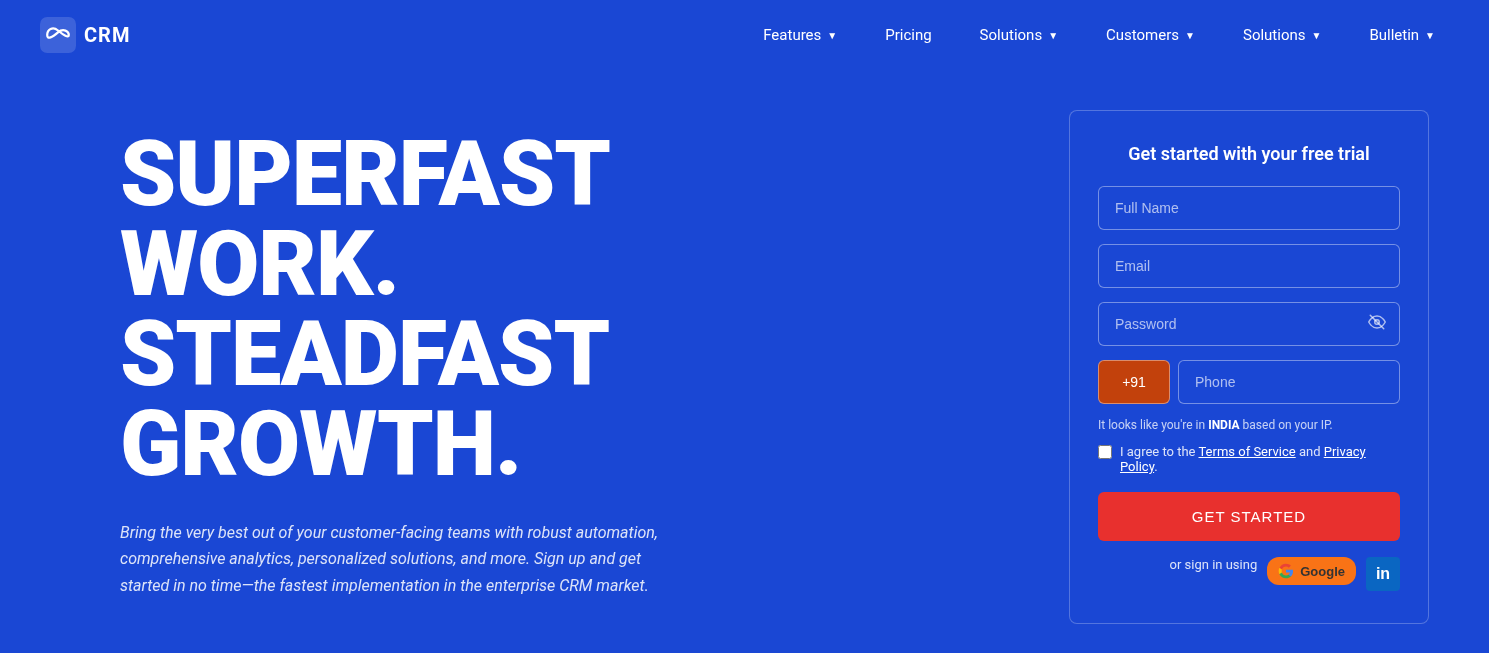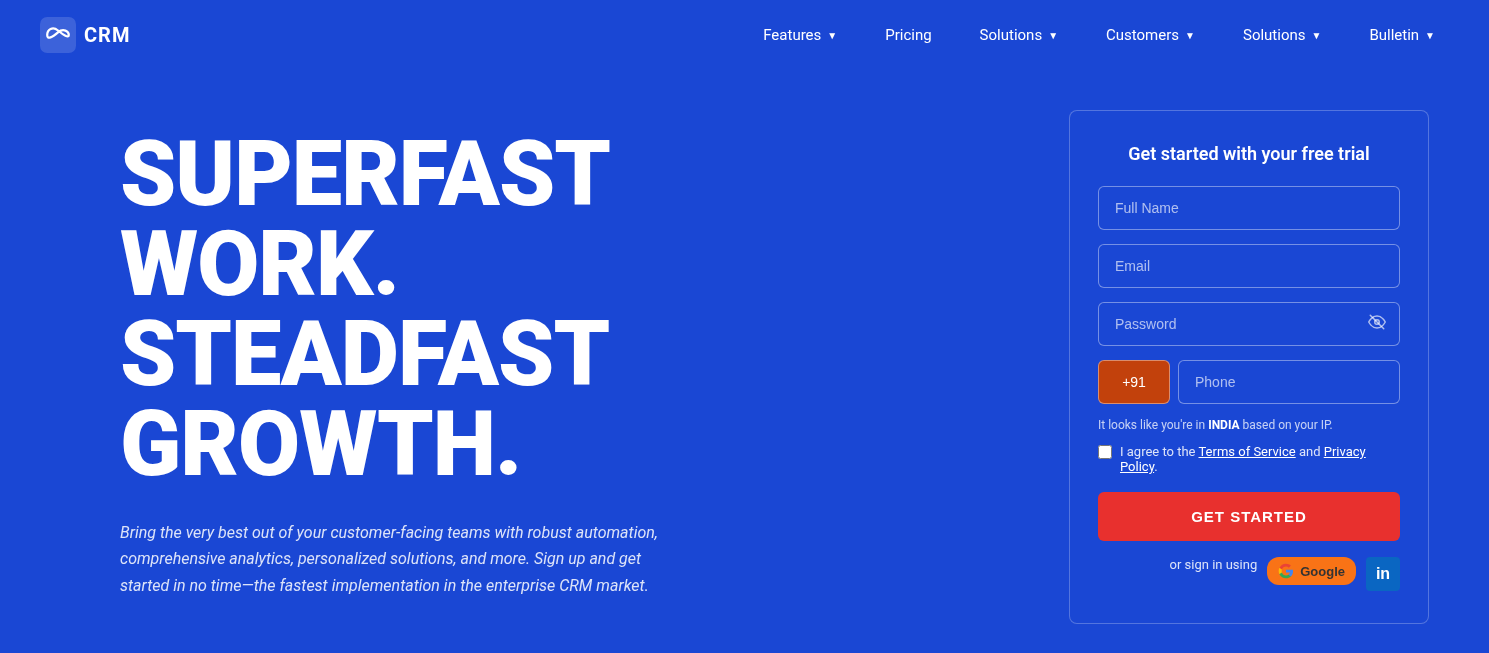--- a/index.html
+++ b/index.html
@@ -209,21 +209,21 @@
       text-decoration: underline;
       cursor: pointer;
     }
 
     .get-started-btn {
       width: 100%;
       padding: 16px;
       background-color: #e8302e;
       color: #ffffff;
       font-size: 15px;
-      font-weight: 700;
+      font-weight: 400;
       letter-spacing: 1px;
       border: none;
       border-radius: 6px;
       cursor: pointer;
       text-transform: uppercase;
     }
 
     .social-signin {
       display: flex;
       align-items: flex-start;

